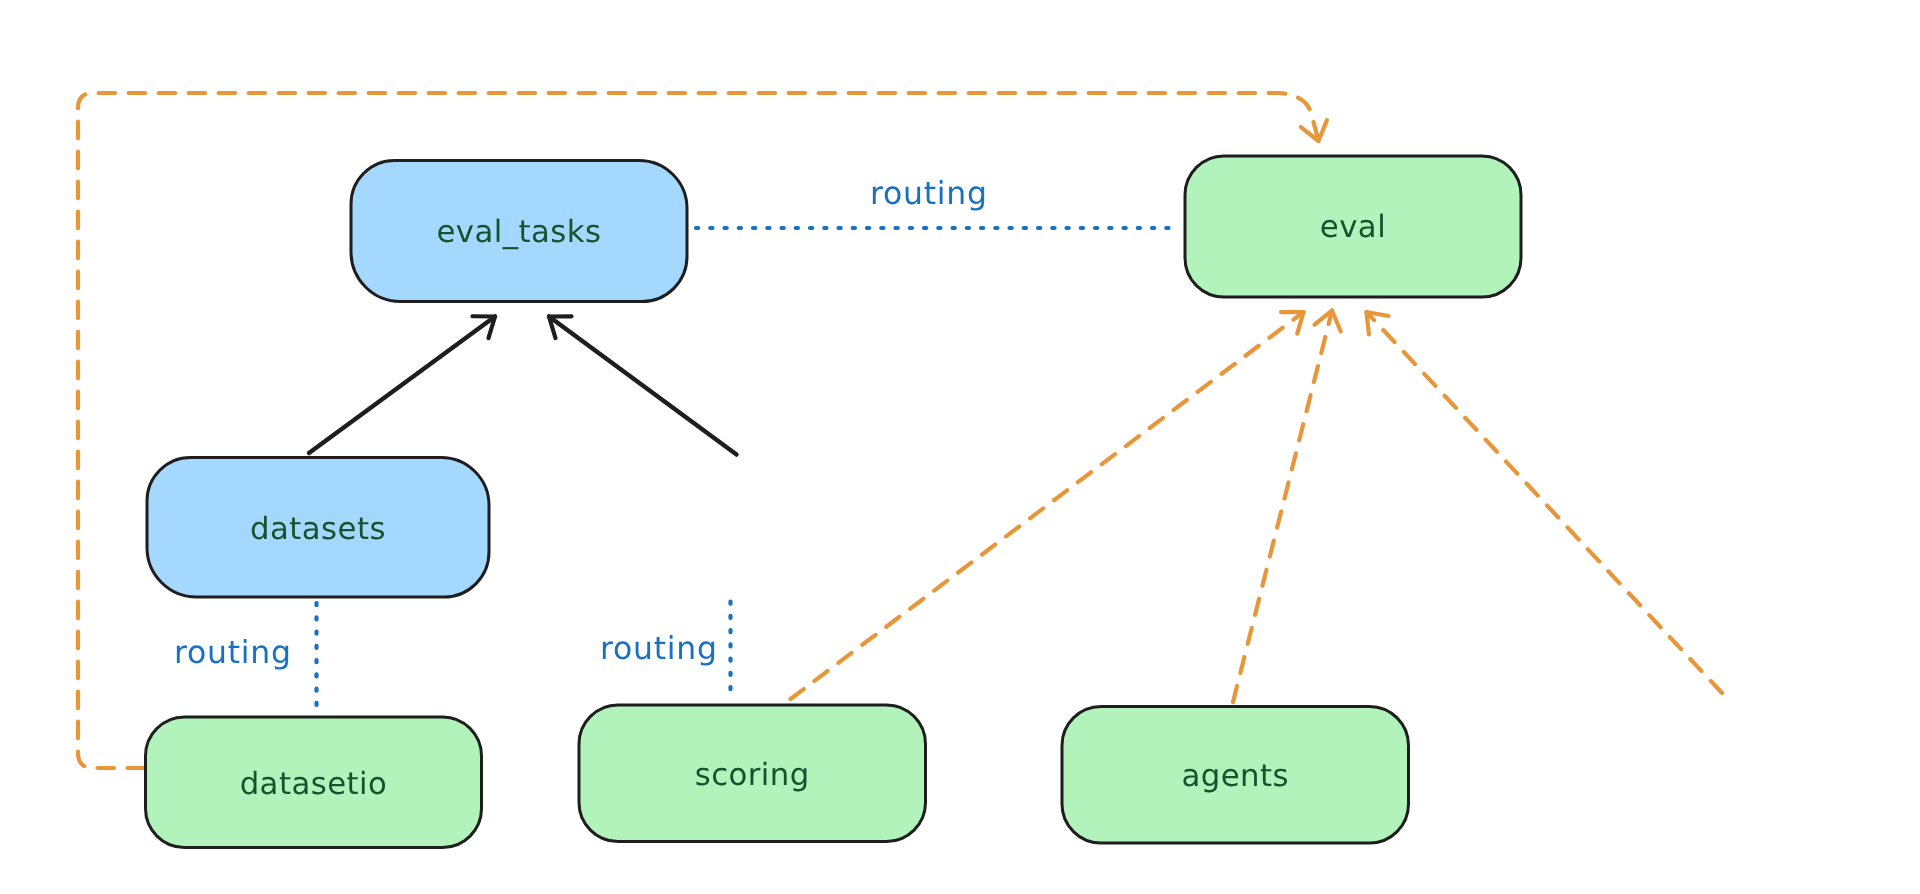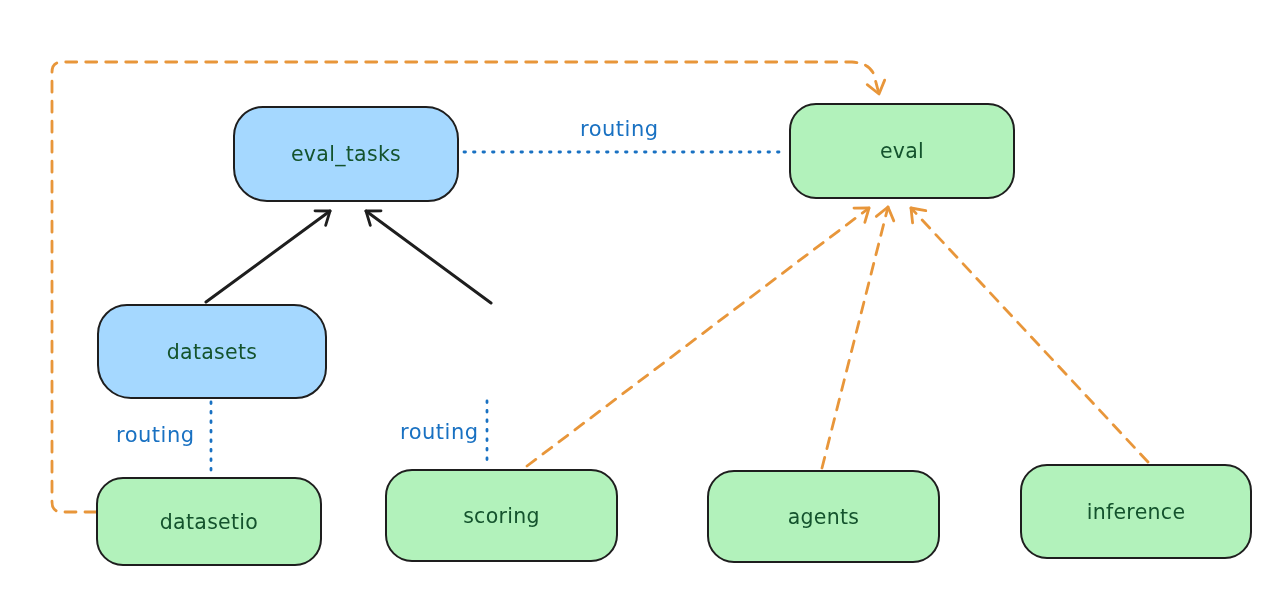--- a/index.html
+++ b/index.html
@@ -88,21 +88,18 @@
   </div>
 
   <div class="node green" style="left:385px;top:469px;width:233px;height:93px">
     <span>scoring</span>
   </div>
 
   <div class="node green" style="left:707px;top:470px;width:233px;height:93px">
     <span>agents</span>
   </div>
 
-  <div class="node green" style="left:1020px;top:464px;width:232px;height:95px">
-    <span>inference</span>
-  </div>
 
   <span class="edge-label" style="left:580px;top:117px">routing</span>
   <span class="edge-label" style="left:116px;top:423px">routing</span>
   <span class="edge-label" style="left:400px;top:420px">routing</span>
 
 </div>
 
 </body></html>

